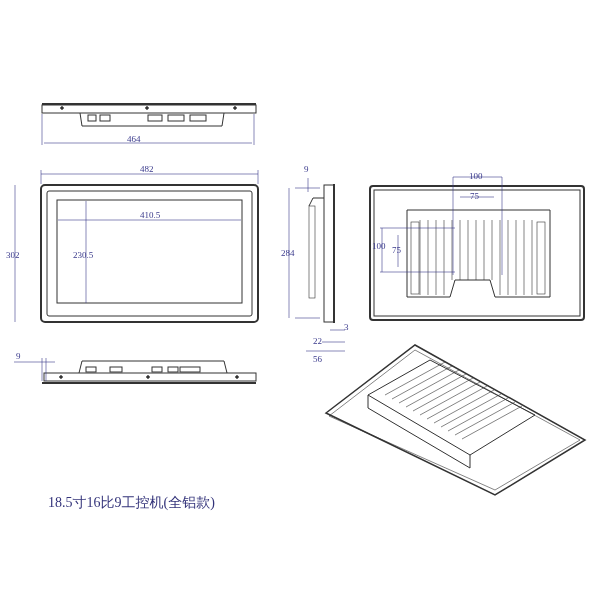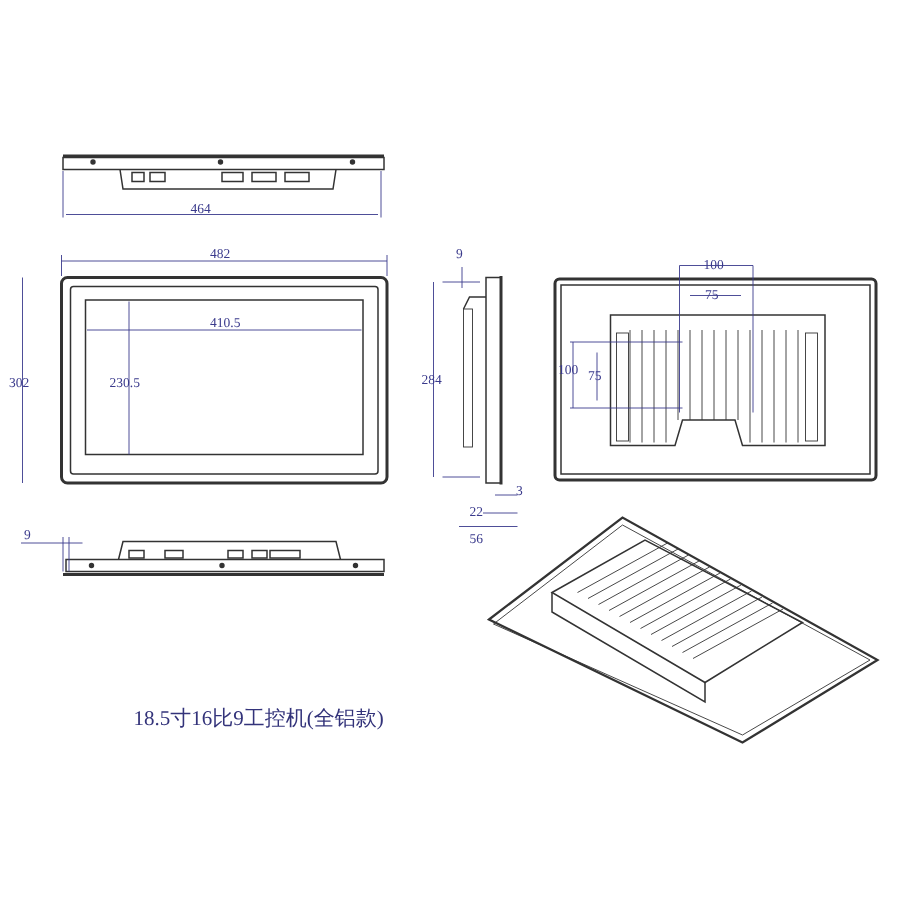--- a/index.html
+++ b/index.html
@@ -1,19 +1,19 @@
 <!DOCTYPE html>
 <html><head>
 <meta charset="utf-8">
 <style>
   html,body{margin:0;padding:0;background:#ffffff;}
   body{width:600px;height:600px;position:relative;overflow:hidden;font-family:"Liberation Serif",serif;}
   svg{position:absolute;left:0;top:0;}
   .dim{fill:#3a3a8c;font-family:"Liberation Serif",serif;font-size:9px;}
-  .caption{position:absolute;left:48px;top:470px;font-family:"Liberation Serif","DejaVu Serif",serif;font-size:14px;color:#33337a;margin-left:41px;}
+  .caption{position:absolute;left:48px;top:494px;font-family:"Liberation Serif","DejaVu Serif",serif;font-size:14px;color:#33337a;}
 </style>
 </head>
 <body>
 
 <svg width="600" height="600" viewBox="0 0 600 600">
 
   <g stroke="#333" fill="none">
     <line x1="42" y1="104" x2="256" y2="104" stroke-width="2"></line>
     <rect x="42" y="105" width="214" height="8" stroke-width="1"></rect>
     <path d="M80 113 L82 126 L222 126 L224 113" stroke-width="1"></path>

